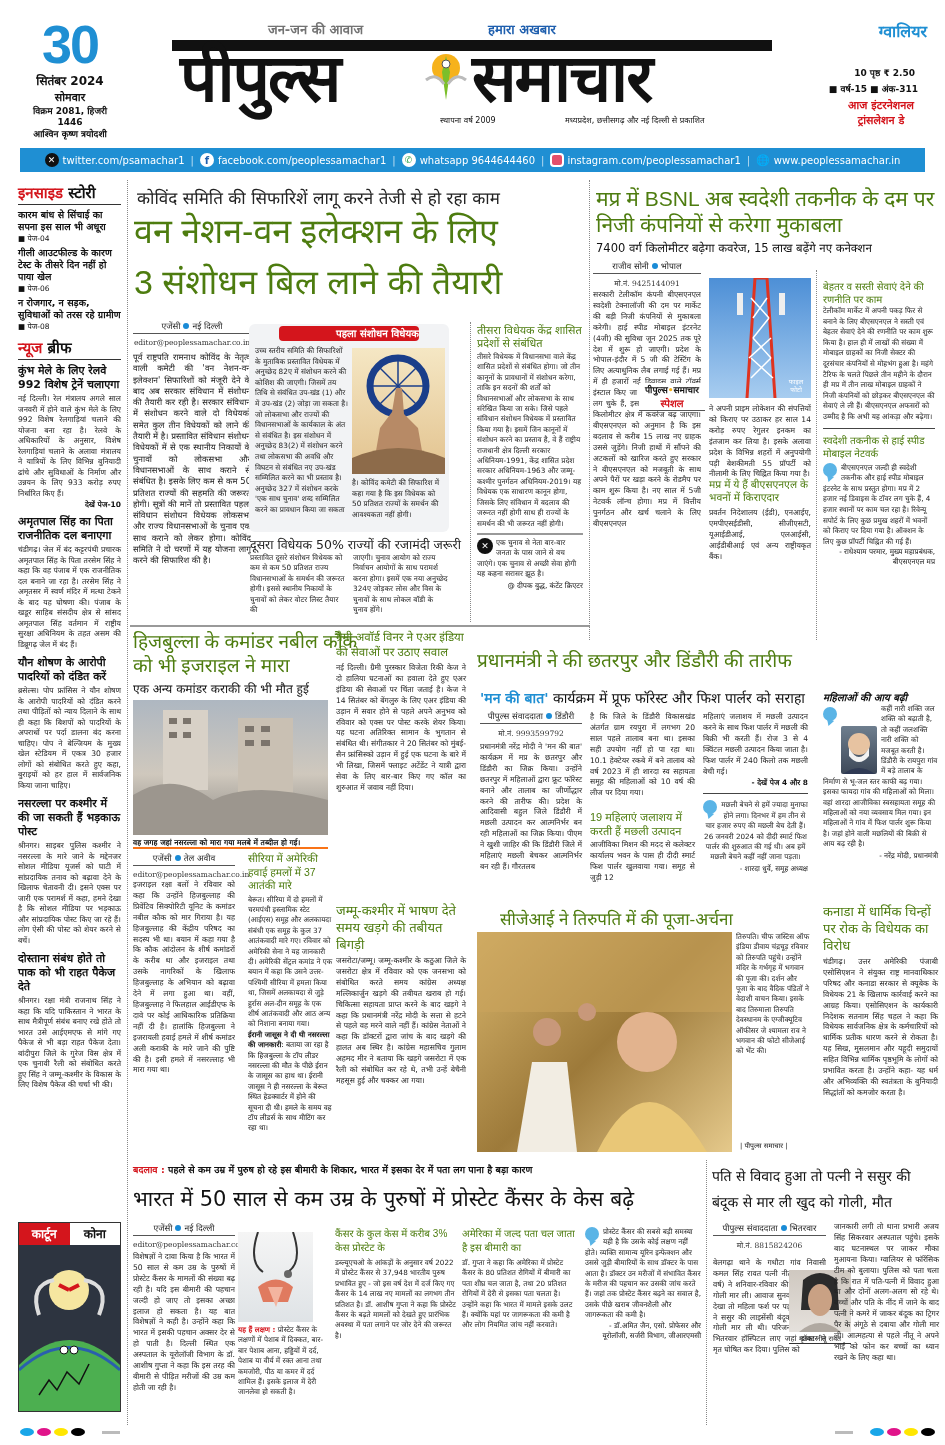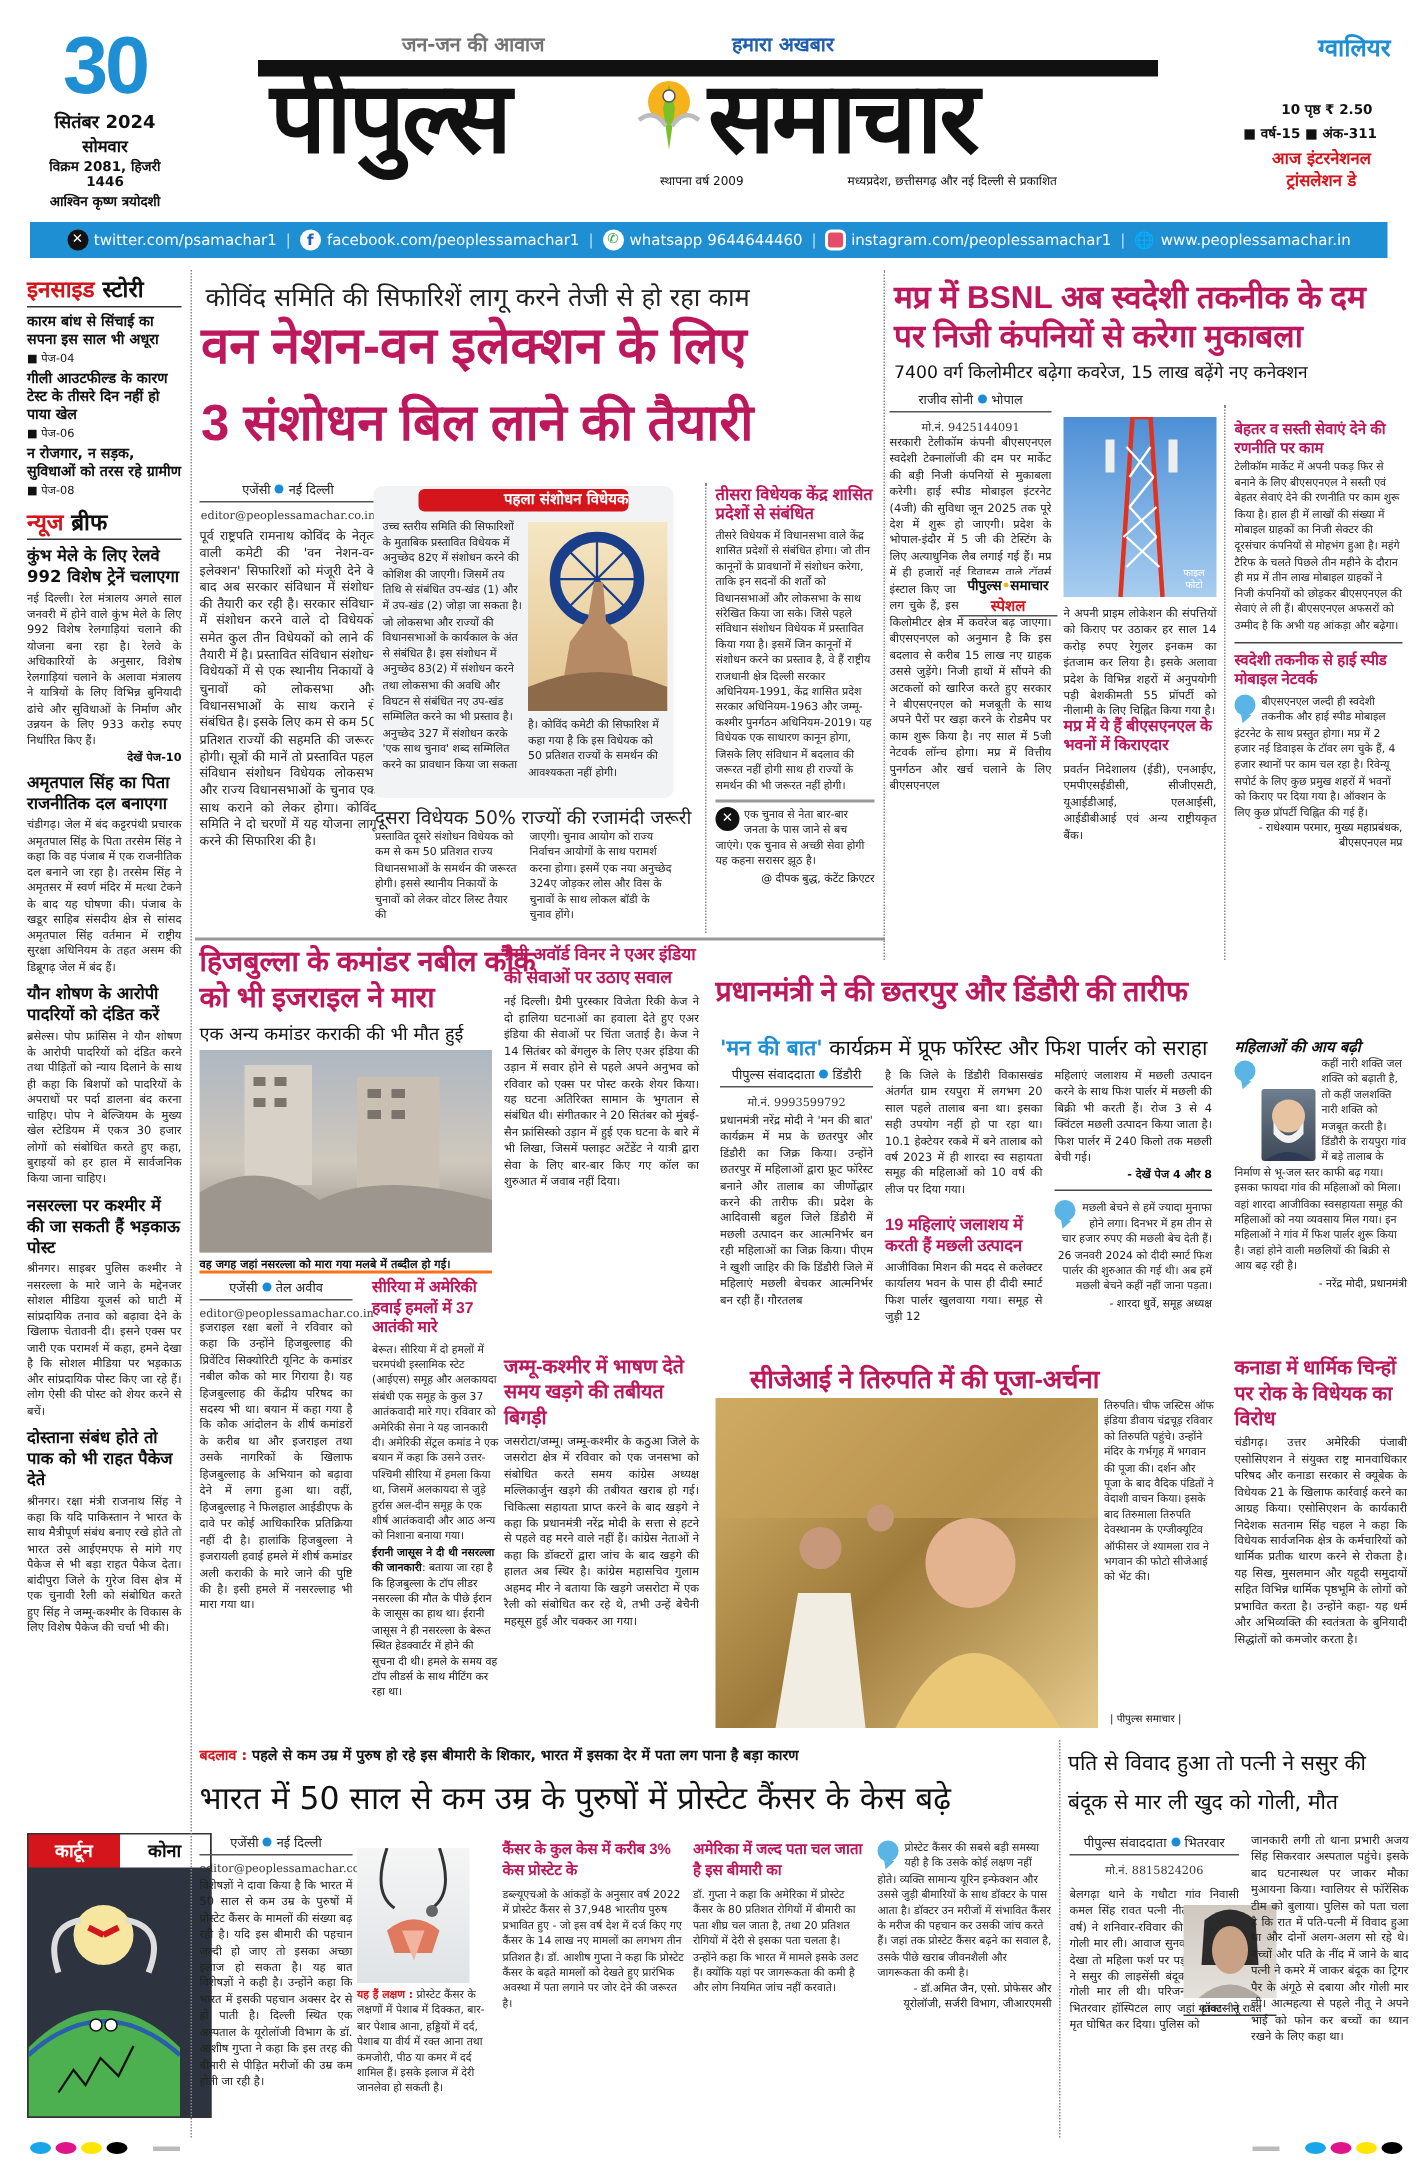--- a/index.html
+++ b/index.html
@@ -1,19 +1,19 @@
 <!DOCTYPE html>
 <html><head>
 <meta charset="utf-8">
 <style>
 *{box-sizing:border-box;margin:0;padding:0}
 body{width:945px;height:1445px;background:#fff;font-family:"DejaVu Sans",sans-serif;color:#111;position:relative;overflow:hidden}
 .abs{position:absolute}
 .body-text{font-size:8.4px;line-height:11.3px;text-align:justify;color:#222;font-family:"DejaVu Sans",sans-serif}
-.hd{font-family:"Liberation Sans",sans-serif;font-weight:bold;color:#be185d}
+.hd{font-family:"Liberation Sans",sans-serif;font-weight:normal;color:#4d7c0f}
 .rule{background:#444;height:1px}
 .vr{border-left:1px dotted #888}
 .byline{font-size:8.5px;text-align:center;color:#222;border-bottom:1px solid #555;padding-bottom:2px}
 .byline .dot{display:inline-block;width:6px;height:6px;border-radius:50%;background:#1a8bd6;margin:0 3px}
 .email{font-size:7.5px;text-align:center;color:#333;padding-top:4px;font-family:"DejaVu Serif",serif}
 .quote-ic{display:inline-block;width:14px;height:14px;border-radius:50%;background:#5ab4e6;float:left;margin:0 4px 0 0;position:relative}
 .quote-ic:after{content:"";position:absolute;left:2px;bottom:-5px;border-left:5px solid transparent;border-right:3px solid transparent;border-top:7px solid #5ab4e6;transform:rotate(25deg)}
 .red{color:#d4151c}
 .photo{overflow:hidden}
 </style>
@@ -111,21 +111,21 @@
   <div style="margin-top:6px">
     <div style="font-size:11px;font-weight:bold;line-height:14px">नसरल्ला पर कश्मीर में की जा सकती हैं भड़काऊ पोस्ट</div>
     <div class="body-text" style="font-size:7.6px;line-height:10.5px;margin-top:2px">श्रीनगर। साइबर पुलिस कश्मीर ने नसरल्ला के मारे जाने के मद्देनजर सोशल मीडिया यूजर्स को घाटी में सांप्रदायिक तनाव को बढ़ावा देने के खिलाफ चेतावनी दी। इसने एक्स पर जारी एक परामर्श में कहा, हमने देखा है कि सोशल मीडिया पर भड़काऊ और सांप्रदायिक पोस्ट किए जा रहे हैं। लोग ऐसी की पोस्ट को शेयर करने से बचें।</div>
   </div>
   <div style="margin-top:6px">
     <div style="font-size:11px;font-weight:bold;line-height:14px">दोस्ताना संबंध होते तो पाक को भी राहत पैकेज देते</div>
     <div class="body-text" style="font-size:7.6px;line-height:10.5px;margin-top:2px">श्रीनगर। रक्षा मंत्री राजनाथ सिंह ने कहा कि यदि पाकिस्तान ने भारत के साथ मैत्रीपूर्ण संबंध बनाए रखे होते तो भारत उसे आईएमएफ से मांगे गए पैकेज से भी बड़ा राहत पैकेज देता। बांदीपुरा जिले के गुरेज विस क्षेत्र में एक चुनावी रैली को संबोधित करते हुए सिंह ने जम्मू-कश्मीर के विकास के लिए विशेष पैकेज की चर्चा भी की।</div>
   </div>
 </div>
 
-<div class="abs" style="left:18px;top:1222px;width:123px;height:190px;border:1px solid #333;background:#2d3440">
+<div class="abs" style="left:18px;top:1222px;width:103px;height:190px;border:1px solid #333;background:#2d3440">
   <div style="display:flex;height:22px">
     <div style="flex:1;background:#d4151c;color:#fff;font-weight:bold;font-size:12px;text-align:center;line-height:22px">कार्टून</div>
     <div style="flex:1;background:#fff;color:#111;font-weight:bold;font-size:12px;text-align:center;line-height:22px">कोना</div>
   </div>
   <svg width="101" height="166" viewBox="0 0 101 166">
     <circle cx="50" cy="45" r="20" fill="#f6e6a0"></circle>
     <path d="M40 40 l10 5 M60 40 l-10 5" stroke="#d4151c" stroke-width="4"></path>
     <path d="M20 70 Q10 40 35 35 M80 70 Q92 40 65 35" stroke="#ddd" stroke-width="4" fill="none"></path>
     <path d="M0 166 L0 120 Q50 70 101 120 L101 166 Z" fill="#4caf50"></path>
     <path d="M0 125 Q50 80 101 125" stroke="#2a5fae" stroke-width="3" fill="none"></path>
@@ -265,21 +265,21 @@
 </div>
 <div class="abs body-text" style="left:480px;top:742px;width:102px;font-size:7.6px;line-height:10.9px">प्रधानमंत्री नरेंद्र मोदी ने 'मन की बात' कार्यक्रम में मप्र के छतरपुर और डिंडौरी का जिक्र किया। उन्होंने छतरपुर में महिलाओं द्वारा फ्रूट फॉरेस्ट बनाने और तालाब का जीर्णोद्धार करने की तारीफ की। प्रदेश के आदिवासी बहुल जिले डिंडौरी में मछली उत्पादन कर आत्मनिर्भर बन रही महिलाओं का जिक्र किया। पीएम ने खुशी जाहिर की कि डिंडौरी जिले में महिलाएं मछली बेचकर आत्मनिर्भर बन रही हैं। गौरतलब</div>
 <div class="abs body-text" style="left:590px;top:712px;width:105px;font-size:7.6px;line-height:10.9px">है कि जिले के डिंडौरी विकासखंड अंतर्गत ग्राम रयपुरा में लगभग 20 साल पहले तालाब बना था। इसका सही उपयोग नहीं हो पा रहा था। 10.1 हेक्टेयर रकबे में बने तालाब को वर्ष 2023 में ही शारदा स्व सहायता समूह की महिलाओं को 10 वर्ष की लीज पर दिया गया।</div>
 <div class="abs hd" style="left:590px;top:810px;width:105px;font-size:11px;line-height:14px">19 महिलाएं जलाशय में करती हैं मछली उत्पादन</div>
 <div class="abs body-text" style="left:590px;top:840px;width:105px;font-size:7.6px;line-height:10.9px">आजीविका मिशन की मदद से कलेक्टर कार्यालय भवन के पास ही दीदी स्मार्ट फिश पार्लर खुलवाया गया। समूह से जुड़ी 12</div>
 <div class="abs" style="left:703px;top:712px;width:105px">
   <div class="body-text" style="font-size:7.6px;line-height:10.9px">महिलाएं जलाशय में मछली उत्पादन करने के साथ फिश पार्लर में मछली की बिक्री भी करती हैं। रोज 3 से 4 क्विंटल मछली उत्पादन किया जाता है। फिश पार्लर में 240 किलो तक मछली बेची गई।</div>
   <div style="font-size:7.4px;font-weight:bold;text-align:right">- देखें पेज 4 और 8</div>
   <div class="rule" style="margin:6px 0"></div>
   <span class="quote-ic"></span>
-  <div class="body-text" style="font-size:7.2px;line-height:10.4px;text-align:right">मछली बेचने से हमें ज्यादा मुनाफा होने लगा। दिनभर में हम तीन से चार हजार रुपए की मछली बेच देती हैं। 26 जनवरी 2024 को दीदी स्मार्ट फिश पार्लर की शुरुआत की गई थी। अब हमें मछली बेचने कहीं नहीं जाना पड़ता।</div>
+  <div class="body-text" style="font-size:7.2px;line-height:10.4px;text-align:center">मछली बेचने से हमें ज्यादा मुनाफा होने लगा। दिनभर में हम तीन से चार हजार रुपए की मछली बेच देती हैं। 26 जनवरी 2024 को दीदी स्मार्ट फिश पार्लर की शुरुआत की गई थी। अब हमें मछली बेचने कहीं नहीं जाना पड़ता।</div>
   <div style="font-size:7.2px;text-align:right">- शारदा धुर्वे, समूह अध्यक्ष</div>
 </div>
 <div class="abs" style="left:823px;top:690px;width:115px">
   <div style="font-size:10px;font-weight:bold;font-style:italic">महिलाओं की आय बढ़ी</div>
   <span class="quote-ic" style="margin-top:3px"></span>
   <div class="photo" style="float:left;width:36px;height:48px;margin:22px 4px 2px 0;background:linear-gradient(#6e7e8e,#3d4858);border-radius:2px">
     <svg width="36" height="48" viewBox="0 0 36 48">
         <circle cx="18" cy="18" r="11" fill="#e7c3a1"></circle>
         <path d="M8 22 Q18 40 28 22 L28 30 Q18 42 8 30Z" fill="#f2f2f2"></path>
         <path d="M2 48 Q18 36 34 48Z" fill="#2f3a54"></path>

